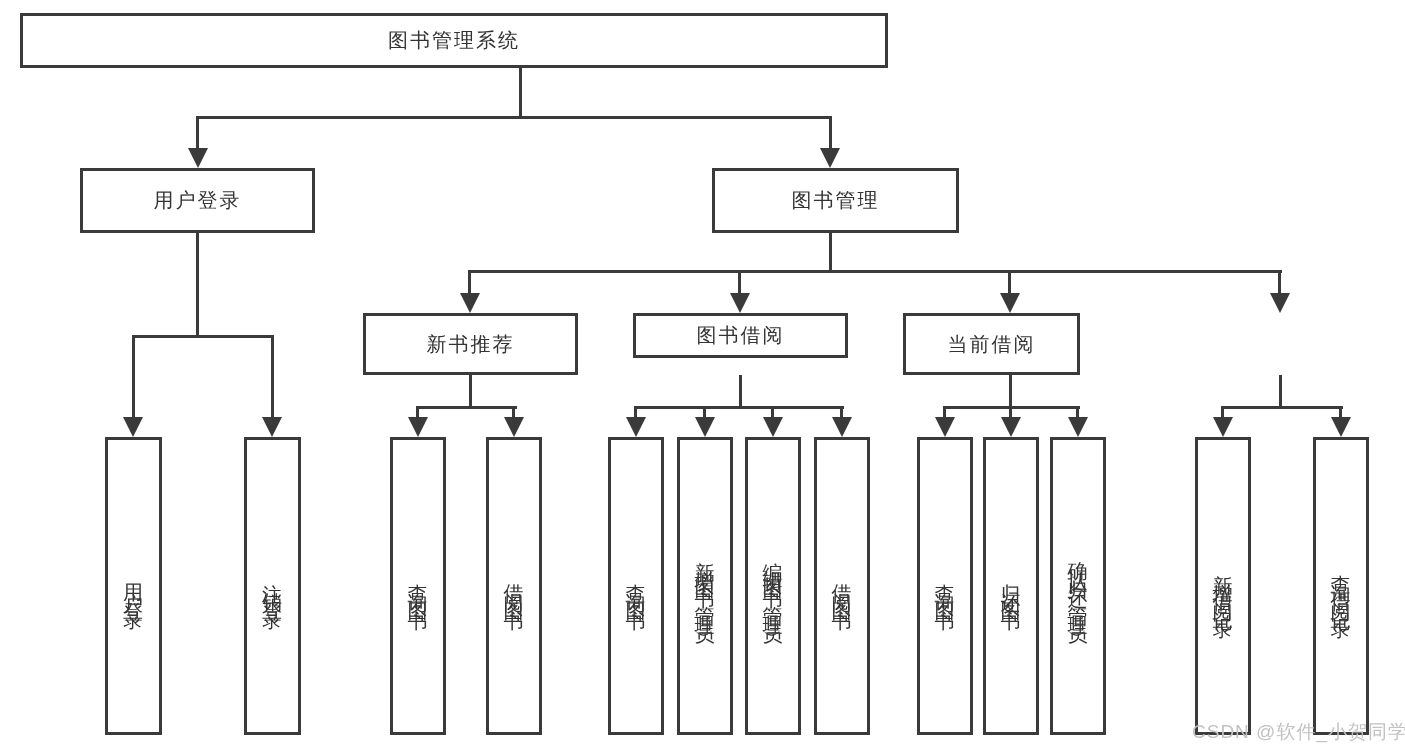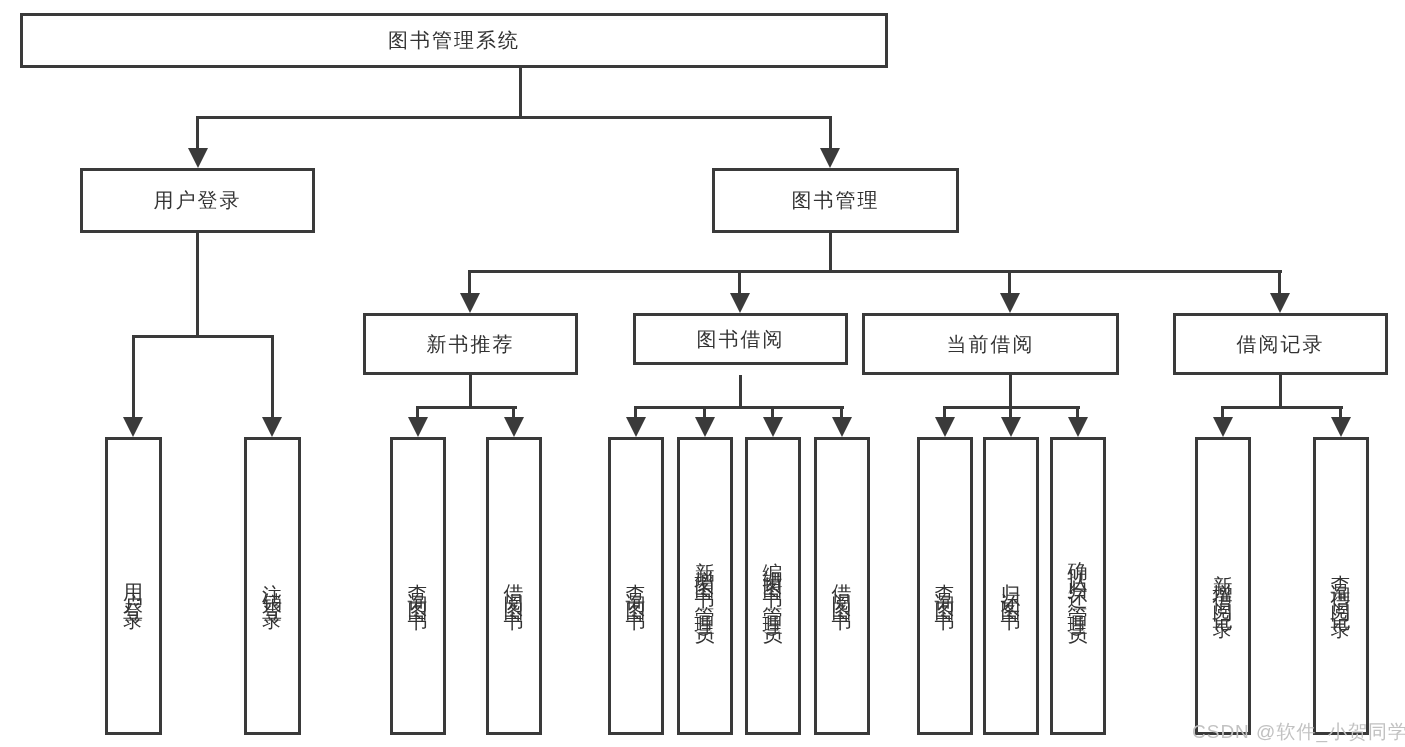--- a/index.html
+++ b/index.html
@@ -123,23 +123,22 @@
   <div class="arrow" style="left:1213px;top:417px"></div>
   <div class="line" style="left:1339px;top:406px;width:3px;height:13px"></div>
   <div class="arrow" style="left:1331px;top:417px"></div>
 
   <div class="node" style="left:20px;top:13px;width:868px;height:55px">图书管理系统</div>
 
   <div class="node" style="left:80px;top:168px;width:235px;height:65px">用户登录</div>
   <div class="node" style="left:712px;top:168px;width:247px;height:65px">图书管理</div>
 
   <div class="node" style="left:363px;top:313px;width:215px;height:62px">新书推荐</div>
-  <div class="node" style="left:633px;top:313px;width:215px;height:52px">图书借阅</div>
-  <div class="node" style="left:862px;top:313px;width:257px;height:62px">当前借阅</div>
-  <div class="node" style="left:1173px;top:313px;width:215px;height:62px">借阅记录</div>
+  <div class="node" style="left:633px;top:313px;width:215px;height:45px">图书借阅</div>
+  <div class="node" style="left:903px;top:313px;width:177px;height:62px">当前借阅</div>
 
   <div class="node vnode" style="left:105px;top:437px;width:57px;height:298px">
     <span>用户登录</span>
     </div>
   <div class="node vnode" style="left:244px;top:437px;width:57px;height:298px">
     <span>注销登录</span>
     </div>
 
   <div class="node vnode" style="left:390px;top:437px;width:56px;height:298px">
     <span>查询图书</span>

